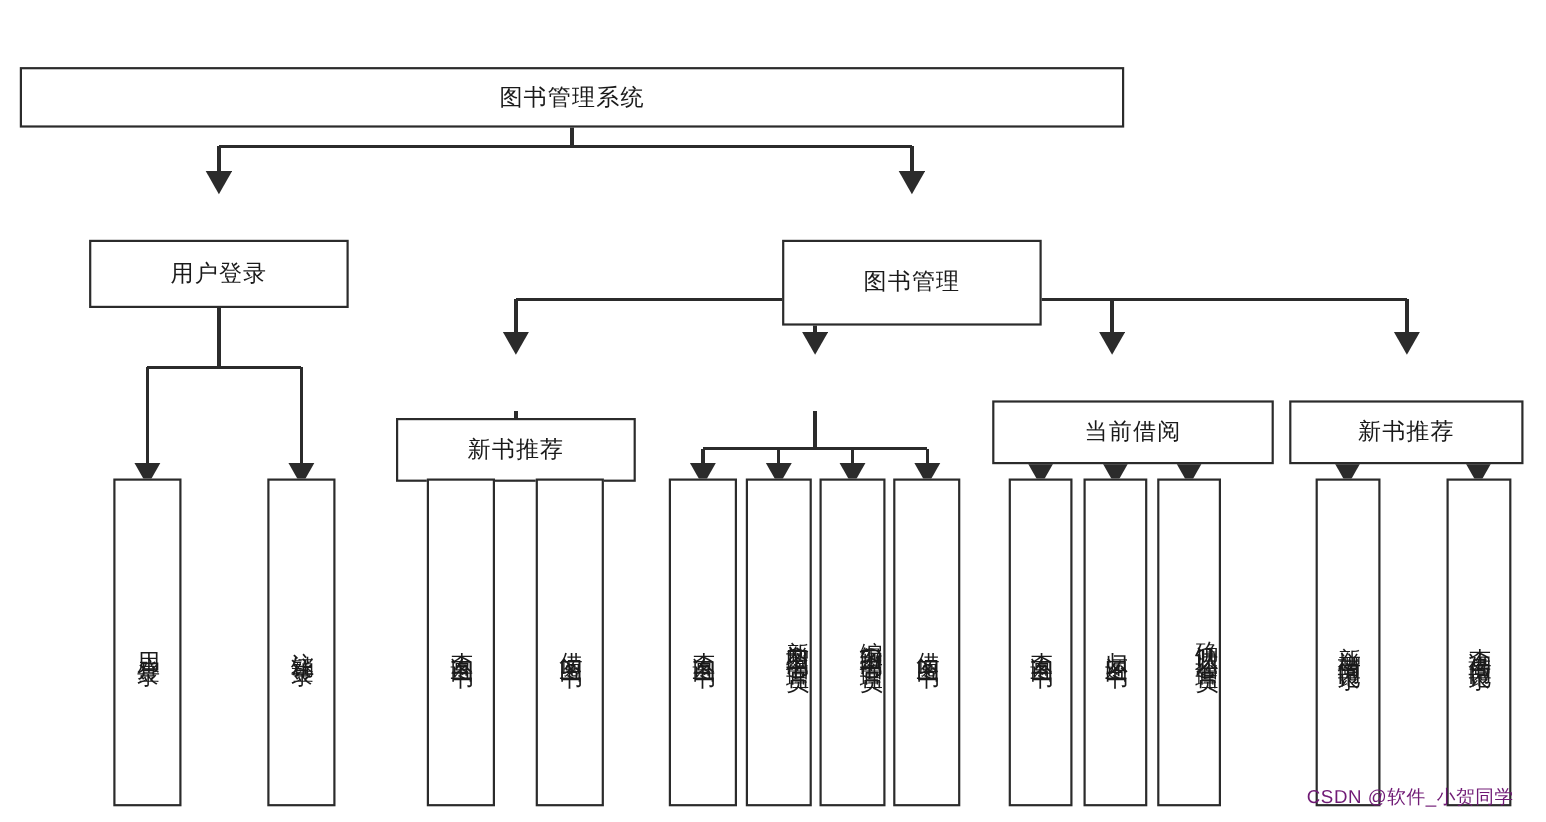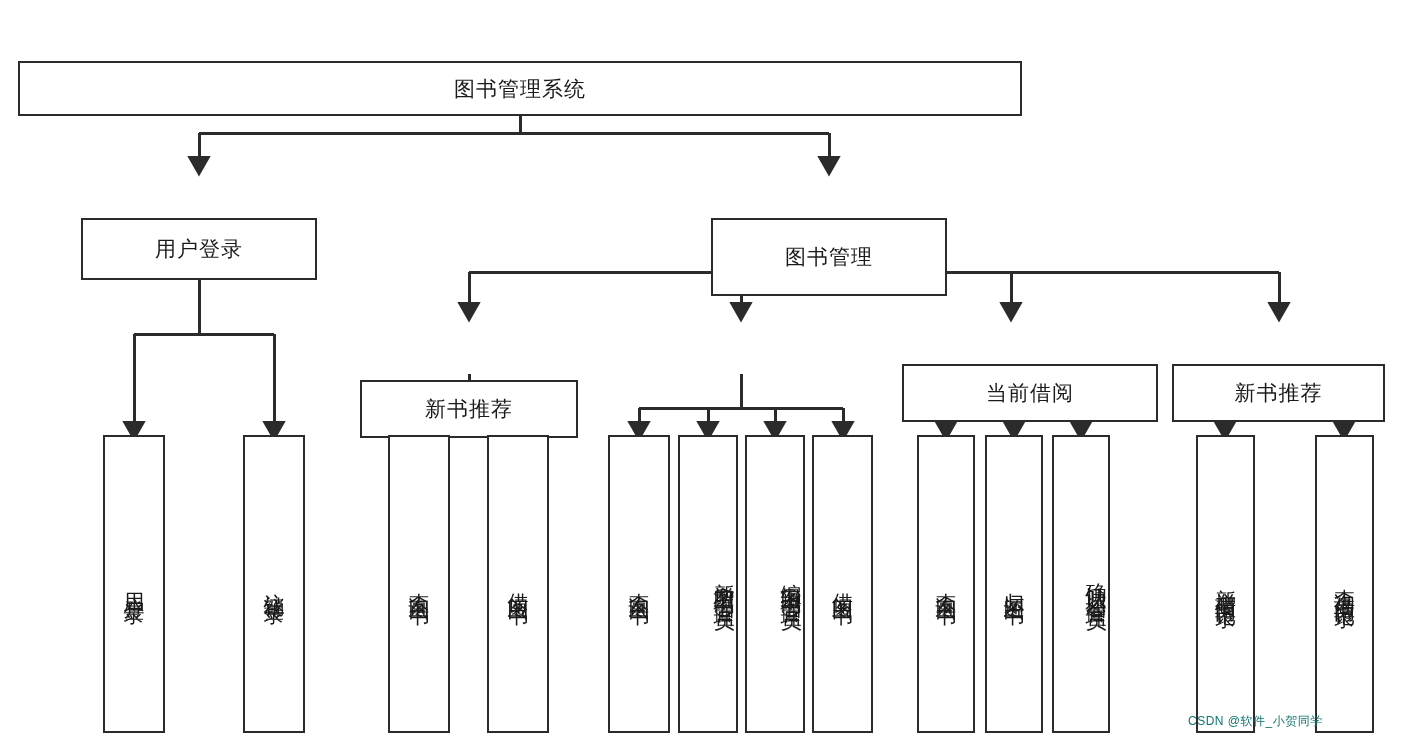--- a/index.html
+++ b/index.html
@@ -54,22 +54,22 @@
     justify-content: center;
     white-space: nowrap;
   }
   .node.vert.shortlabel {
     align-items: center;
   }
   .watermark {
     position: absolute;
     left: 1188px;
     top: 713px;
-    font-size: 12px;
-    color: #0f766e;
+    font-size: 17px;
+    color: #701a75;
     letter-spacing: 0.5px;
     white-space: nowrap;
     z-index: 5;
     font-family: "Liberation Sans", "DejaVu Sans", sans-serif;
   }
 </style>
 </head>
 <body>
 
 <div id="canvas">

